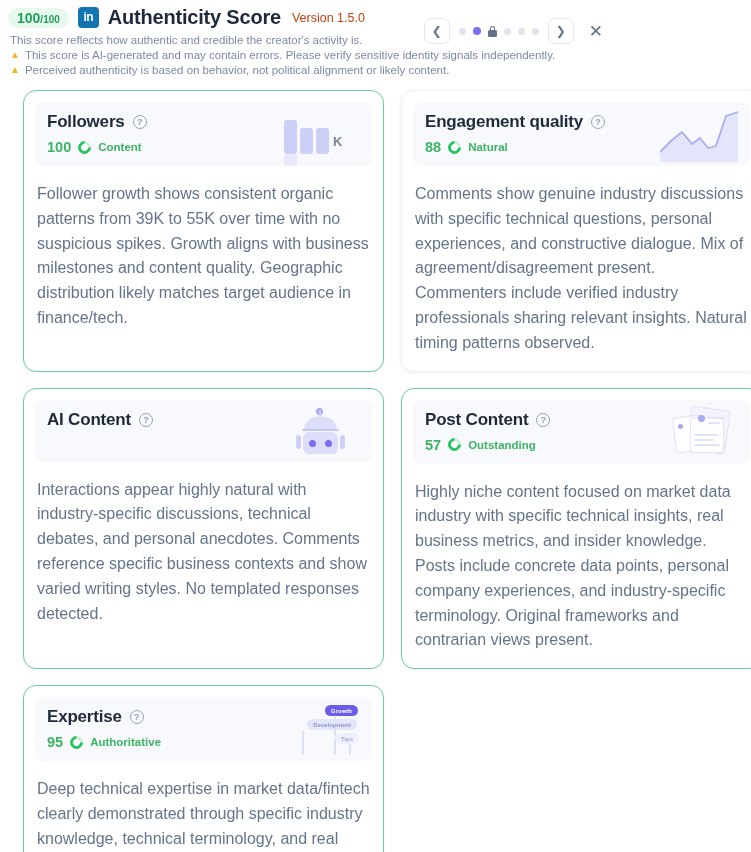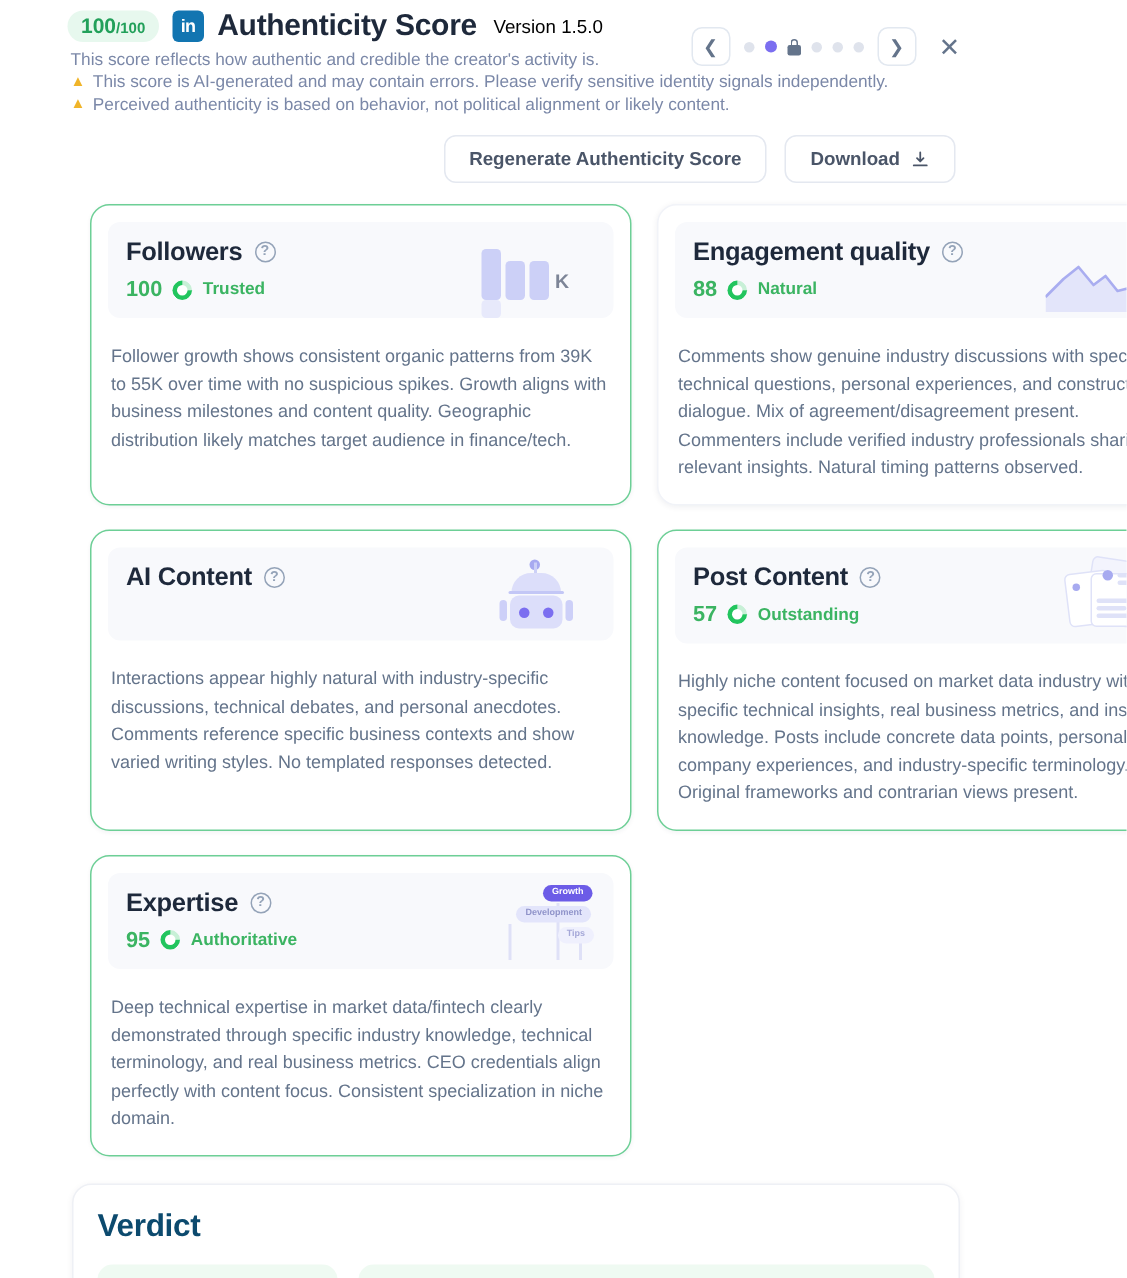--- a/index.html
+++ b/index.html
@@ -3,40 +3,40 @@
 <meta charset="utf-8">
 <style>
   * { box-sizing: border-box; margin: 0; padding: 0; }
   html, body {
     width: 751px; height: 852px;
     background: #ffffff;
     font-family: "Liberation Sans", sans-serif;
     color: #334155;
     overflow: hidden;
   }
-  .page { position: relative; width: 611px; height: 852px; margin-left: 37px; }
+  .page { position: relative; width: 611px; height: 852px; }
 
   
   .header { position: relative; padding: 6px 10px 0 8px; }
   .title-row { display: flex; align-items: center; gap: 9px; }
   .score-pill {
     background: #e7f8ee; color: #22a05a;
     border-radius: 11px; padding: 3px 9px 3px 9px;
     font-size: 14px; font-weight: 700; line-height: 1;
     display: flex; align-items: baseline; gap: 0px;
   }
   .score-pill .den { font-size: 10px; font-weight: 700; }
   .li-icon {
     width: 21px; height: 21px; border-radius: 4px;
     background: #1275b1; color: #fff;
     font-size: 12px; font-weight: 700; line-height: 21px;
     text-align: center; letter-spacing: -0.5px;
   }
   .app-title { font-size: 20px; font-weight: 700; color: #1e293b; letter-spacing: -0.2px; }
-  .version { font-size: 12.5px; color: #000000; margin-left: 2px; }
+  .version { font-size: 12.5px; color: #c2410c; margin-left: 2px; }
 
   .subtitle { font-size: 11.5px; color: #7b88a8; margin: 5px 0 0 2px; }
   .warn { font-size: 11.5px; color: #7b88a8; margin-top: 3px; margin-left: 2px;
           display: flex; align-items: center; gap: 5px; }
   .warn .tri { color: #f0b429; font-size: 10px; line-height: 1; }
 
   
   .nav-cluster {
     position: absolute; right: 8px; top: 18px;
     display: flex; align-items: center; gap: 9px;
@@ -93,21 +93,21 @@
   .card-score { display: flex; align-items: center; gap: 7px; margin-top: 7px; }
   .card-score .num { font-size: 14.5px; font-weight: 700; color: #3bb462; }
   .ring {
     width: 13px; height: 13px; border-radius: 50%;
     border: 3.4px solid #22c55e; flex: none;
     background: #fff;
   }
   .ring.gap { border-top-color: rgba(34,197,94,0.25); transform: rotate(45deg); }
   .card-score .lbl { font-size: 11.5px; font-weight: 600; color: #3bb462; }
 
-  .card-body { padding: 5px 13px 15px 13px; font-size: 12px; line-height: 1.55; color: #64748b; }
+  .card-body { padding: 5px 13px 15px 13px; font-size: 16px; line-height: 1.55; color: #64748b; }
 
   
   .illus { position: absolute; right: 12px; top: 8px; width: 78px; height: 52px; }
 
   .bars { position: relative; width: 100%; height: 100%; }
   .bars i { position: absolute; bottom: 8px; background: #ccd0f7; border-radius: 3px; display: block; }
   .bars .b1 { left: 2px;  width: 13px; height: 34px; }
   .bars .b0 { left: 2px;  width: 13px; height: 12px; bottom: -4px; background: #e7e9fb; }
   .bars .b2 { left: 18px; width: 13px; height: 26px; }
   .bars .b3 { left: 34px; width: 13px; height: 26px; }
@@ -203,42 +203,33 @@
         </span>
         <span class="dot"></span>
         <span class="dot"></span>
         <span class="dot"></span>
       </div>
       <div class="nav-btn">❯</div>
       <div class="close-btn">✕</div>
     </div>
   </div>
 
-  <div class="actions">
-    <button class="btn">Regenerate Authenticity Score</button>
-    <button class="btn">
-      <span>Download</span>
-      <svg width="13" height="13" viewBox="0 0 24 24">
-        <path d="M12 3v11m0 0l-4-4m4 4l4-4M4 19h16" fill="none" stroke="#4a5568" stroke-width="2.2" stroke-linecap="round" stroke-linejoin="round"></path>
-      </svg>
-    </button>
-  </div>
 
   <div class="grid">
 
     <div class="card">
       <div class="card-head">
         <div class="card-title">
           <span class="t">Followers</span>
           <span class="qmark">?</span>
         </div>
         <div class="card-score">
           <span class="num">100</span>
           <span class="ring gap"></span>
-          <span class="lbl">Trusted</span>
+          <span class="lbl">Content</span>
         </div>
         <div class="illus">
           <div class="bars">
             <i class="b0"></i>
               <i class="b1"></i>
               <i class="b2"></i>
               <i class="b3"></i>
             <span class="k">K</span>
           </div>
         </div>

